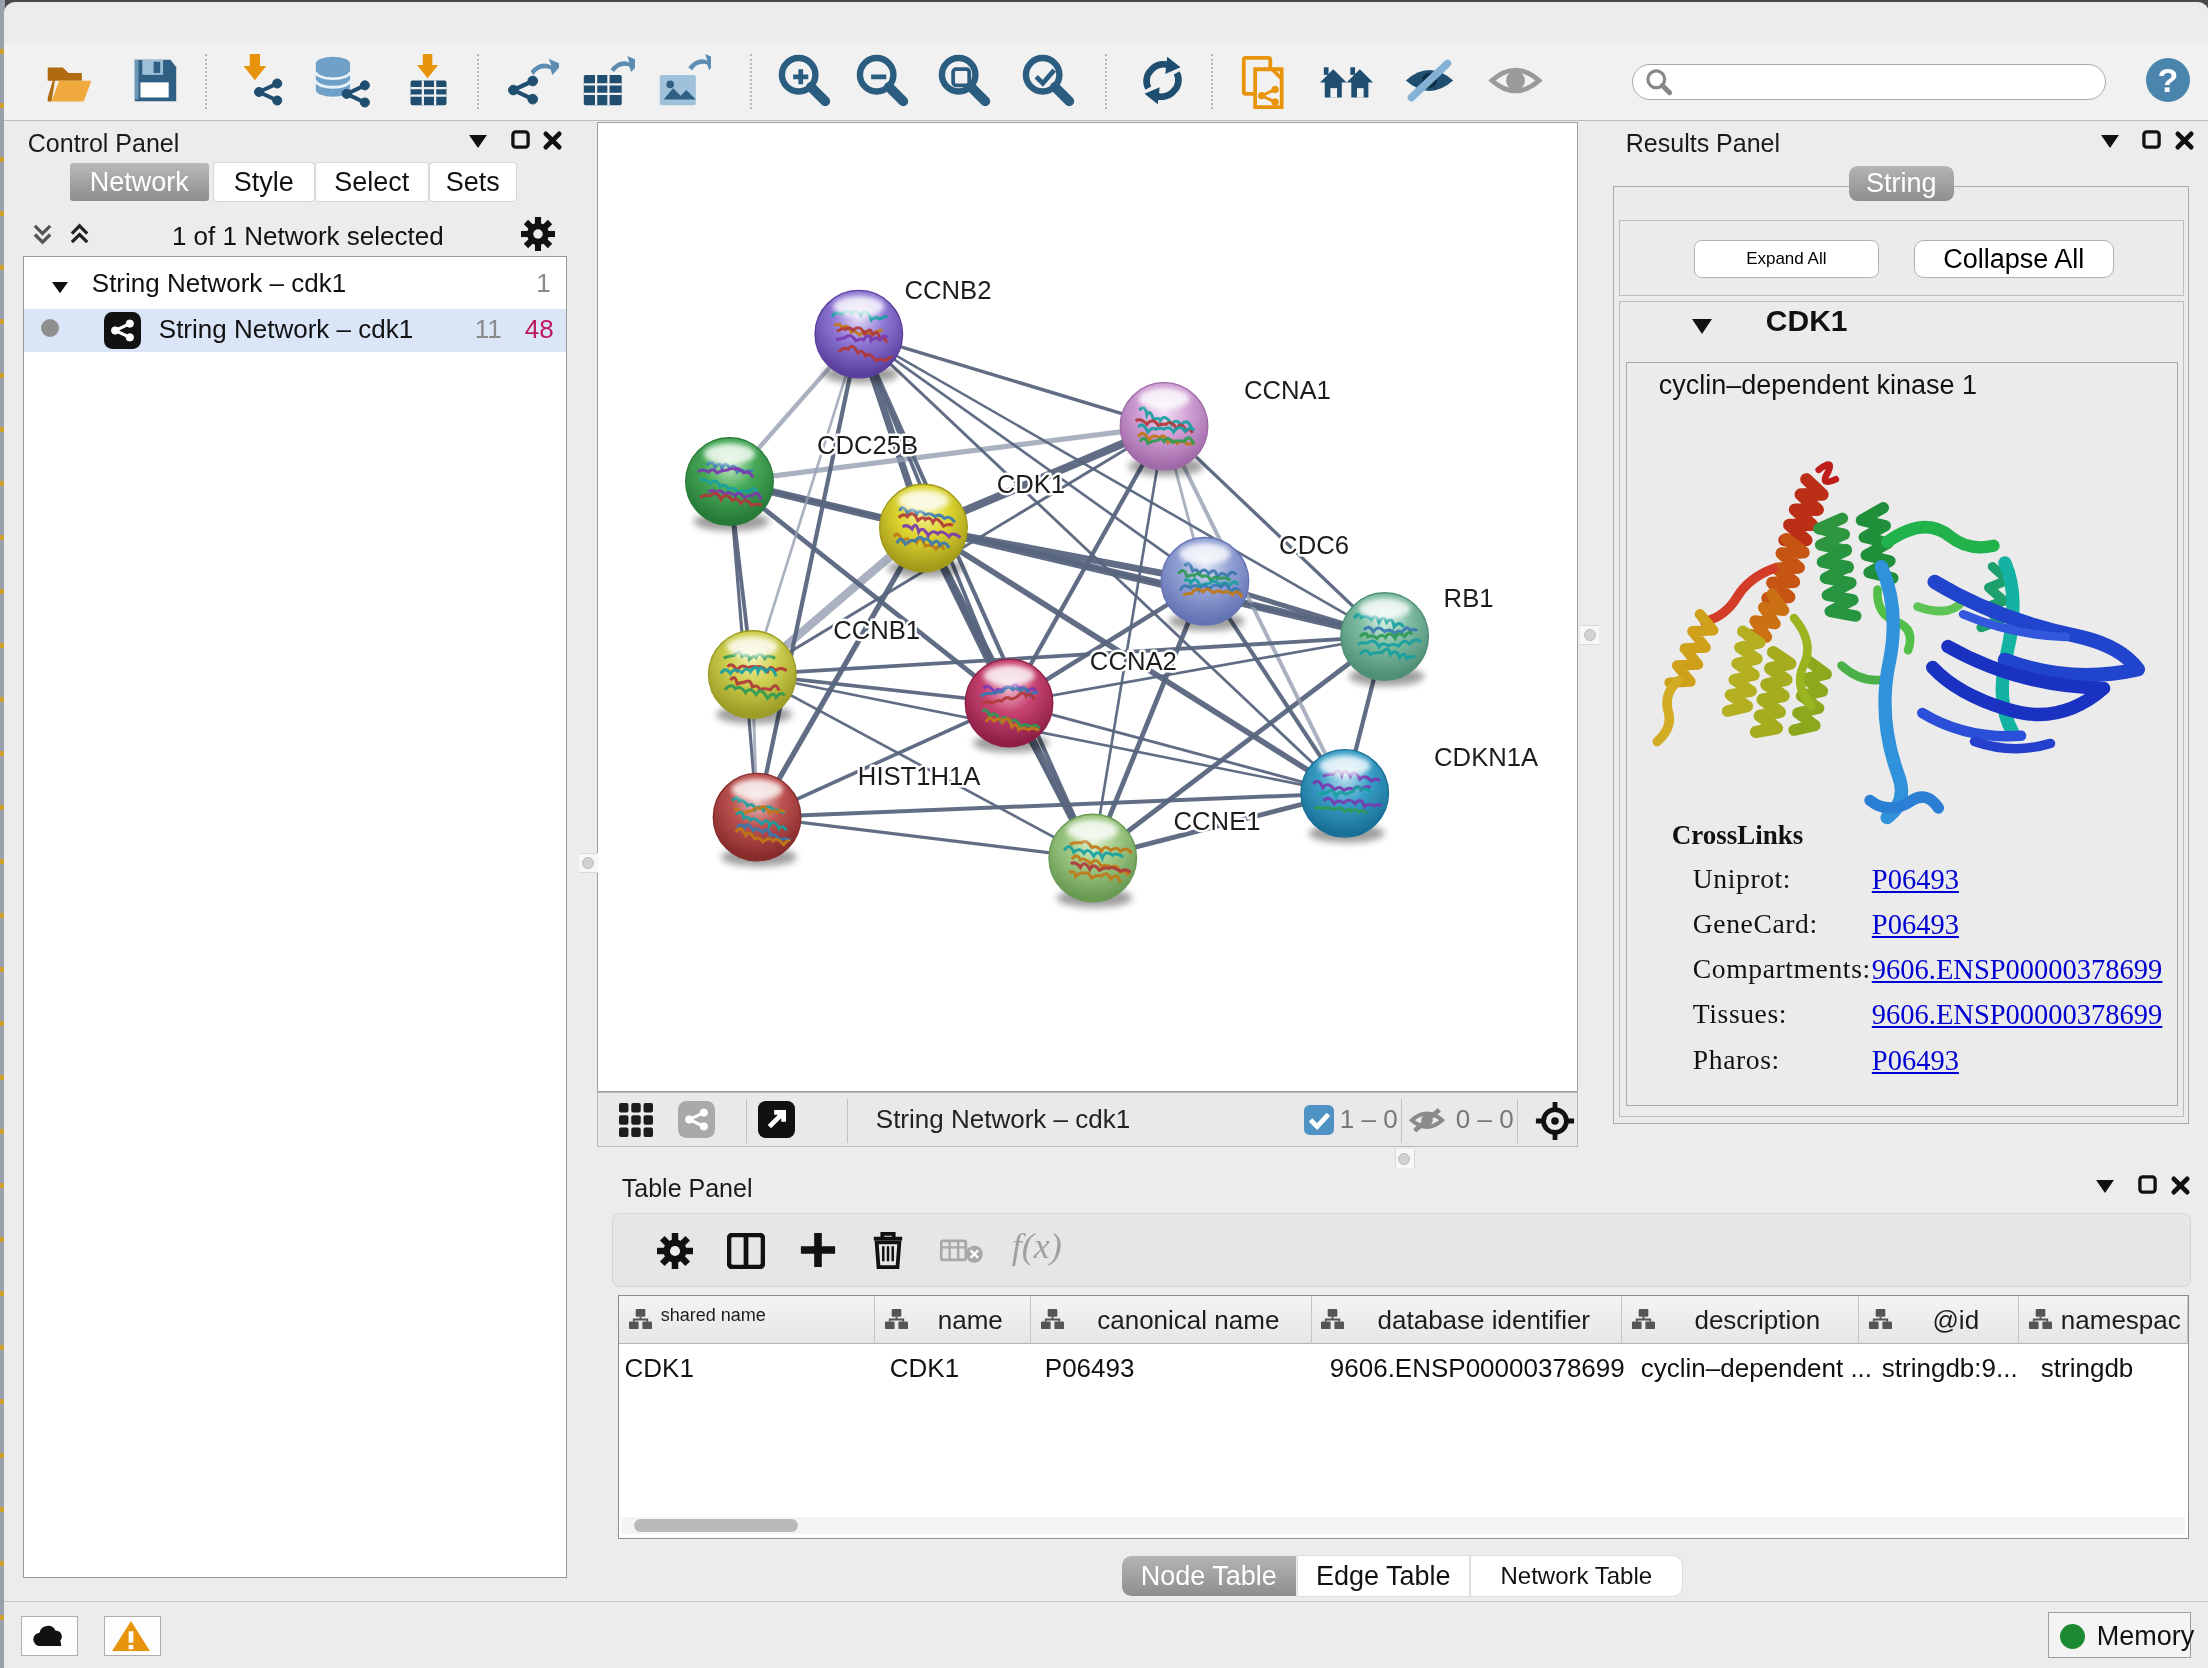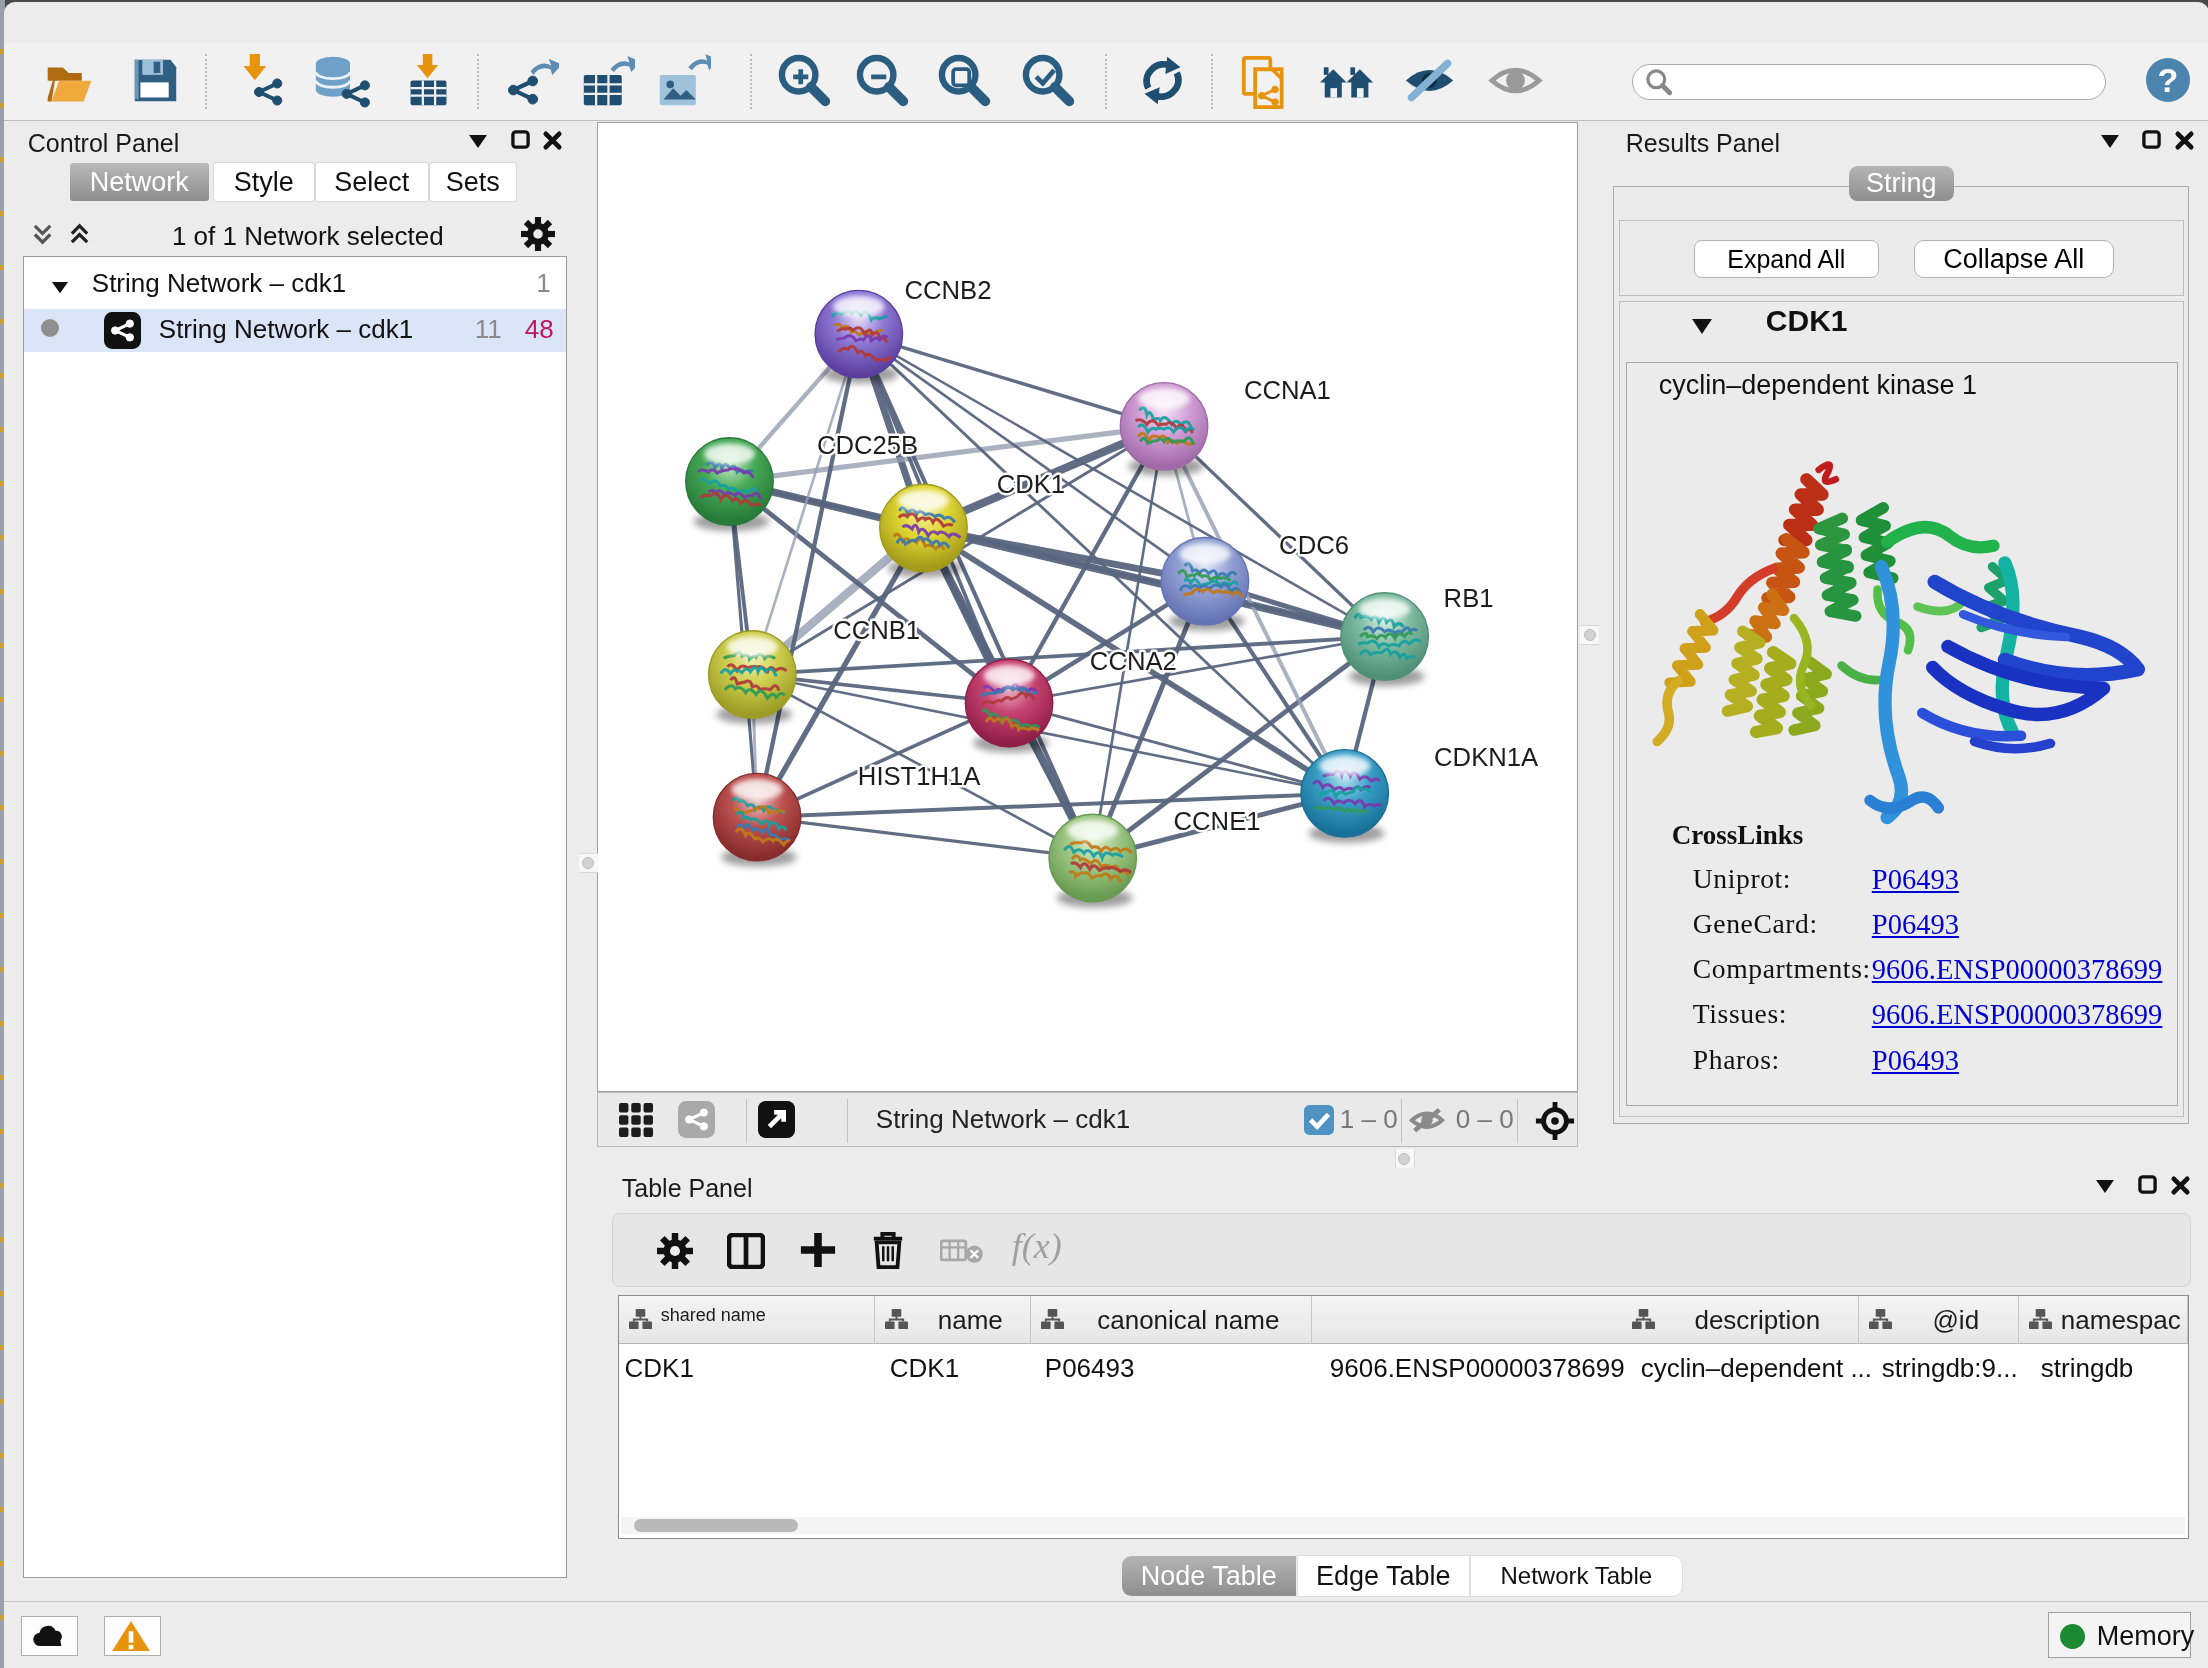--- a/index.html
+++ b/index.html
@@ -592,21 +592,21 @@
           <rect x="2" y="2" width="16" height="16" rx="3" fill="none" stroke="#111" stroke-width="3.5"></rect>
         </svg></div>
   <div class="abs" style="left:588px;top:8.6px"><svg width="21" height="21" viewBox="0 0 22 22" style="">
           <g stroke="#111" stroke-width="5" stroke-linecap="round">
             <path d="M4,4 L18,18 M18,4 L4,18"></path>
           </g>
         </svg></div>
   <div class="abs" style="left:27.6px;top:64px;width:576px;height:938px;background:#ebebeb;border:1px solid #ababab"></div>
   <div class="abs" style="left:263px;top:44px;width:105px;height:35px;border-radius:8.6px;background:linear-gradient(#b4b4b4,#8e8e8e);color:#fff;font-size:27px;text-align:center;line-height:35px">String</div>
   <div class="abs" style="left:33px;top:98px;width:565px;height:76px;border:1px solid #bdbdbd">
-    <div class="abs" style="left:74px;top:19px;width:185px;height:38px;background:#fff;border:1px solid #b2b2b2;border-radius:7.6px;font-size:25px;text-align:center;line-height:36px">Expand All</div>
+    <div class="abs" style="left:74px;top:19px;width:185px;height:38px;background:#fff;border:1px solid #b2b2b2;border-radius:7.6px;font-size:17px;text-align:center;line-height:36px">Expand All</div>
     <div class="abs" style="left:294px;top:19px;width:200px;height:38px;background:#fff;border:1px solid #b2b2b2;border-radius:10px;font-size:27px;text-align:center;line-height:36px">Collapse All</div>
   </div>
   <div class="abs" style="left:33px;top:179px;width:565px;height:816px;border:1px solid #bdbdbd">
     <div class="abs" style="left:71px;top:15px"><svg width="22" height="18" viewBox="0 0 23 19" style="">
             <path d="M1,2 h21 l-10.5,16 z" fill="#111"></path>
           </svg></div>
     <div class="abs" style="left:146px;top:1.9px;font-size:30px;font-weight:bold;color:#111">CDK1</div>
     <div class="abs" style="left:6.7px;top:60px;width:552px;height:744px;border:1px solid #a8a8a8"></div>
   </div>
 </div>
@@ -727,20 +727,31 @@
           <div class="abs" style="left:412px;top:0;width:281px;height:48px;border-right:1px solid #c6c6c6">
             <div class="abs" style="left:9.5px;top:12.4px"><svg width="25" height="23" viewBox="0 0 26 24" style="">
                 <g fill="#555">
                   <rect x="8" y="1" width="10" height="8" rx="1"></rect>
                   <rect x="1" y="14" width="10" height="8" rx="1"></rect>
                   <rect x="15" y="14" width="10" height="8" rx="1"></rect>
                 </g>
                 <path d="M13,9 v3 M6,14 v-2 h14 v2" stroke="#555" stroke-width="2" fill="none"></path>
               </svg></div>
             <div class="abs" style="left:42px;top:9.5px;width:231px;text-align:center;font-size:26px;color:#1c1c1c;overflow:hidden;white-space:nowrap">canonical name</div>
+          </div>
+          <div class="abs" style="left:692px;top:0;width:311px;height:48px;border-right:1px solid #c6c6c6">
+            <div class="abs" style="left:9.5px;top:12.4px"><svg width="25" height="23" viewBox="0 0 26 24" style="">
+                <g fill="#555">
+                  <rect x="8" y="1" width="10" height="8" rx="1"></rect>
+                  <rect x="1" y="14" width="10" height="8" rx="1"></rect>
+                  <rect x="15" y="14" width="10" height="8" rx="1"></rect>
+                </g>
+                <path d="M13,9 v3 M6,14 v-2 h14 v2" stroke="#555" stroke-width="2" fill="none"></path>
+              </svg></div>
+            <div class="abs" style="left:42px;top:9.5px;width:262px;text-align:center;font-size:26px;color:#1c1c1c;overflow:hidden;white-space:nowrap">database identifier</div>
           </div>
           <div class="abs" style="left:1003px;top:0;width:237px;height:48px;border-right:1px solid #c6c6c6">
             <div class="abs" style="left:9.5px;top:12.4px"><svg width="25" height="23" viewBox="0 0 26 24" style="">
                 <g fill="#555">
                   <rect x="8" y="1" width="10" height="8" rx="1"></rect>
                   <rect x="1" y="14" width="10" height="8" rx="1"></rect>
                   <rect x="15" y="14" width="10" height="8" rx="1"></rect>
                 </g>
                 <path d="M13,9 v3 M6,14 v-2 h14 v2" stroke="#555" stroke-width="2" fill="none"></path>
               </svg></div>

